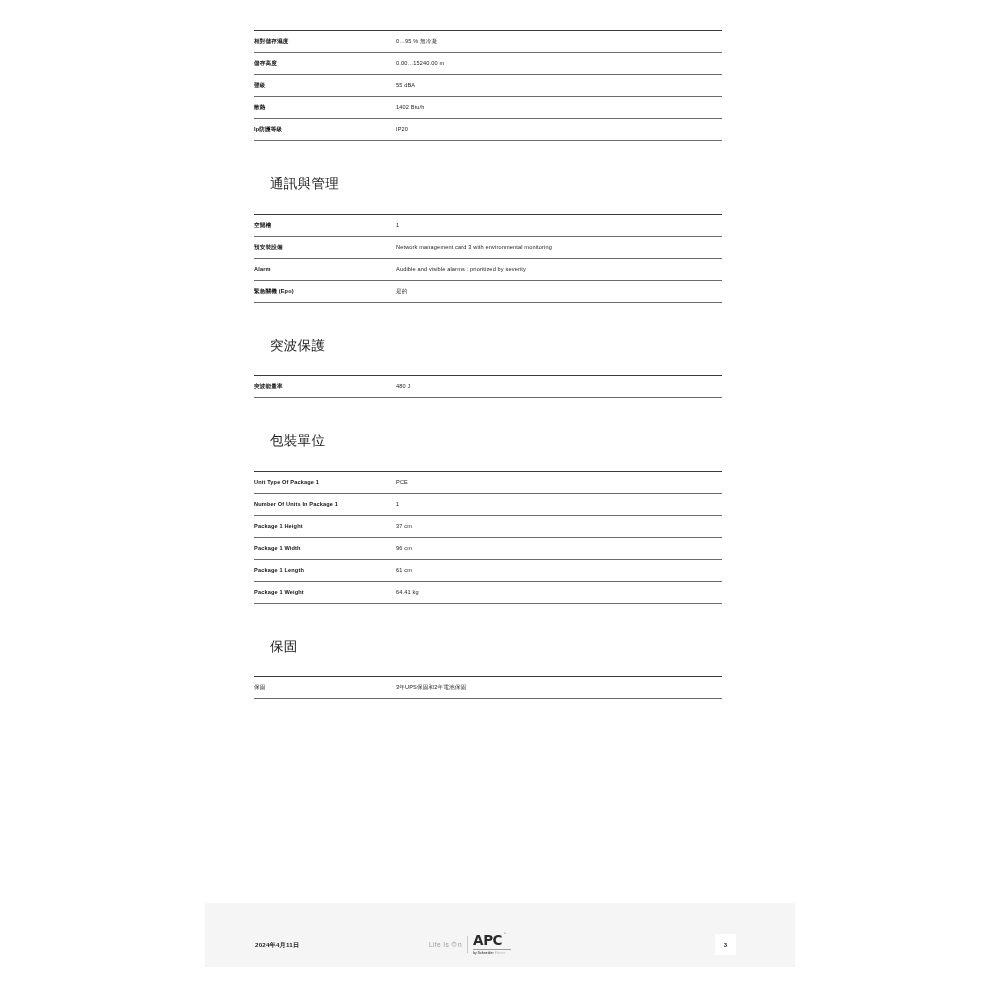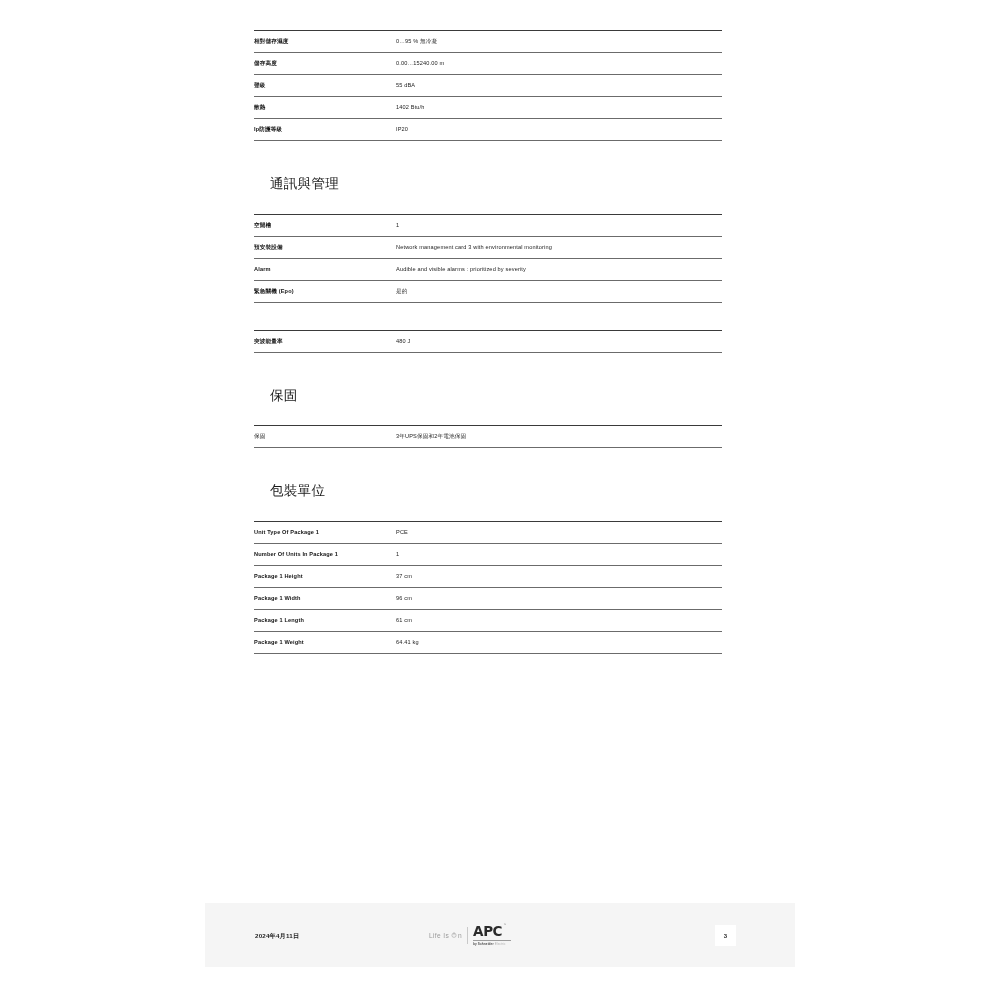--- a/index.html
+++ b/index.html
@@ -98,21 +98,21 @@
   #footer-band {
     position: absolute;
     left: 205px;
     top: 903px;
     width: 590px;
     height: 64px;
     background: #f5f5f5;
   }
   #footer-inner {
     position: absolute;
-    left: 0; top: 0;
+    left: 0; top: 9px;
     width: 100%; height: 100%;
   }
   #footer-date {
     position: absolute;
     left: 50px;
     top: 29px;
     font-size: 6.2px;
     font-weight: bold;
     color: #1d1d1d;
     letter-spacing: 0.2px;
@@ -265,86 +265,87 @@
             <tr class="spec-row">
               <td class="cell-label">緊急關機 (Epo)</td>
               <td class="cell-value">是的</td>
             </tr>
           </tbody>
         </table>
         <div class="table-end-rule"></div>
       </div>
       <div class="sec-block">
         <div class="gap-before-heading"></div>
+        <div class="section-heading">突波保護</div>
         <div class="gap-heading-to-table"></div>
         <table class="spec-table">
           <colgroup>
             <col class="c-label">
             <col class="c-value">
           </colgroup>
           <tbody>
             <tr class="spec-row first">
               <td class="cell-label">突波能量率</td>
               <td class="cell-value">480 J</td>
+            </tr>
+          </tbody>
+        </table>
+        <div class="table-end-rule"></div>
+      </div>
+      <div class="sec-block">
+        <div class="gap-before-heading"></div>
+        <div class="section-heading">包裝單位</div>
+        <div class="gap-heading-to-table"></div>
+        <table class="spec-table">
+          <colgroup>
+            <col class="c-label">
+            <col class="c-value">
+          </colgroup>
+          <tbody>
+            <tr class="spec-row first">
+              <td class="cell-label">Unit Type Of Package 1</td>
+              <td class="cell-value">PCE</td>
+            </tr>
+            <tr class="spec-row">
+              <td class="cell-label">Number Of Units In Package 1</td>
+              <td class="cell-value">1</td>
+            </tr>
+            <tr class="spec-row">
+              <td class="cell-label">Package 1 Height</td>
+              <td class="cell-value">37 cm</td>
+            </tr>
+            <tr class="spec-row">
+              <td class="cell-label">Package 1 Width</td>
+              <td class="cell-value">96 cm</td>
+            </tr>
+            <tr class="spec-row">
+              <td class="cell-label">Package 1 Length</td>
+              <td class="cell-value">61 cm</td>
+            </tr>
+            <tr class="spec-row">
+              <td class="cell-label">Package 1 Weight</td>
+              <td class="cell-value">64.41 kg</td>
             </tr>
           </tbody>
         </table>
         <div class="table-end-rule"></div>
       </div>
       <div class="sec-block">
         <div class="gap-before-heading"></div>
         <div class="section-heading">保固</div>
         <div class="gap-heading-to-table"></div>
         <table class="spec-table">
           <colgroup>
             <col class="c-label">
             <col class="c-value">
           </colgroup>
           <tbody>
             <tr class="spec-row first">
               <td class="cell-label" style="font-weight: normal;">保固</td>
               <td class="cell-value">3年UPS保固和2年電池保固</td>
-            </tr>
-          </tbody>
-        </table>
-        <div class="table-end-rule"></div>
-      </div>
-      <div class="sec-block">
-        <div class="gap-before-heading"></div>
-        <div class="section-heading">包裝單位</div>
-        <div class="gap-heading-to-table"></div>
-        <table class="spec-table">
-          <colgroup>
-            <col class="c-label">
-            <col class="c-value">
-          </colgroup>
-          <tbody>
-            <tr class="spec-row first">
-              <td class="cell-label">Unit Type Of Package 1</td>
-              <td class="cell-value">PCE</td>
-            </tr>
-            <tr class="spec-row">
-              <td class="cell-label">Number Of Units In Package 1</td>
-              <td class="cell-value">1</td>
-            </tr>
-            <tr class="spec-row">
-              <td class="cell-label">Package 1 Height</td>
-              <td class="cell-value">37 cm</td>
-            </tr>
-            <tr class="spec-row">
-              <td class="cell-label">Package 1 Width</td>
-              <td class="cell-value">96 cm</td>
-            </tr>
-            <tr class="spec-row">
-              <td class="cell-label">Package 1 Length</td>
-              <td class="cell-value">61 cm</td>
-            </tr>
-            <tr class="spec-row">
-              <td class="cell-label">Package 1 Weight</td>
-              <td class="cell-value">64.41 kg</td>
             </tr>
           </tbody>
         </table>
         <div class="table-end-rule"></div>
       </div>
     </div>
 
   <div id="footer-band">
     <div id="footer-inner">
 

